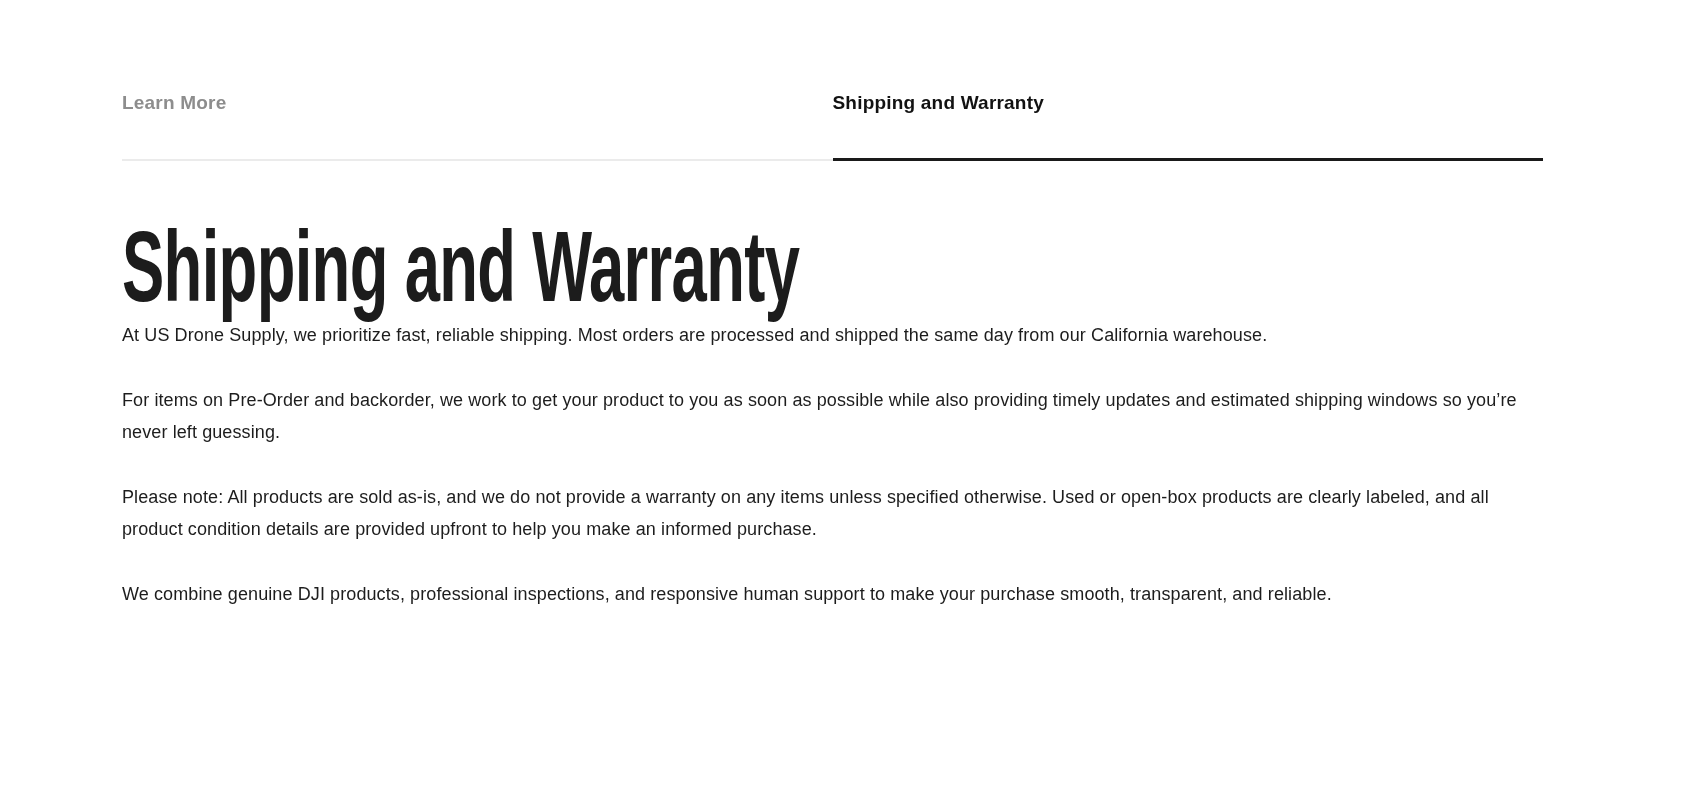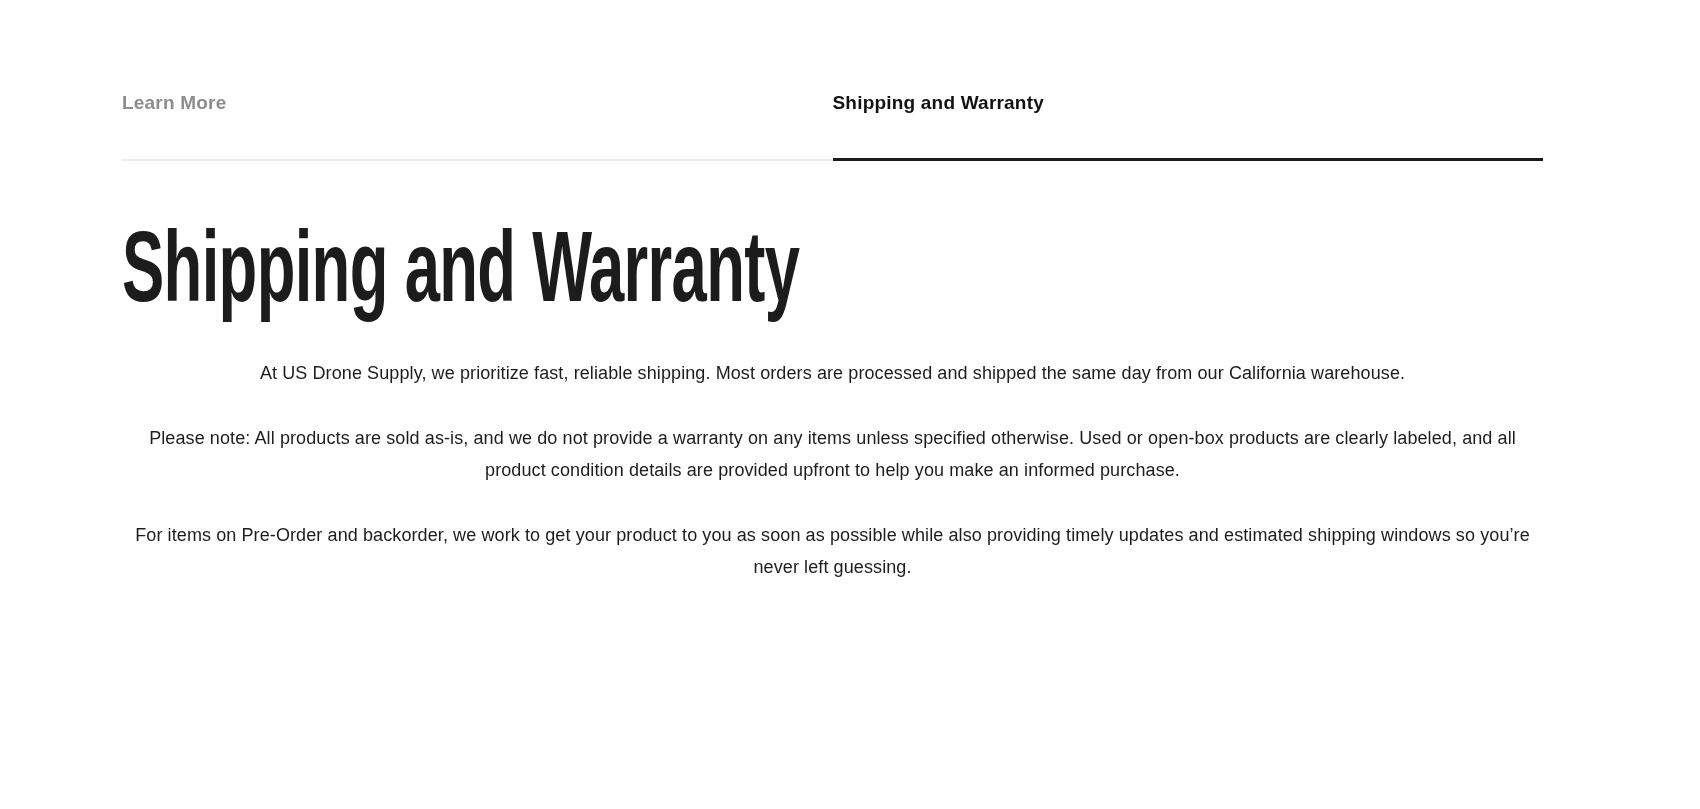--- a/index.html
+++ b/index.html
@@ -58,22 +58,20 @@
     line-height: 100px;
     font-weight: 800;
     color: #1c1c1c;
     letter-spacing: -1px;
     transform: scale(0.66, 1.04);
     transform-origin: left bottom;
     white-space: nowrap;
   }
   
   .body-copy {
-    margin-top: 38px;
-    text-align: center;
   }
   .body-copy p {
     font-size: 18px;
     line-height: 32px;
     letter-spacing: 0.1px;
     color: #1d1d1d;
     margin: 0 0 33px 0;
     max-width: 1421px;
   }
 </style>
@@ -91,18 +89,19 @@
         <span class="tab-label">Shipping and Warranty</span>
       </div>
     </div>
 
     <div class="heading-wrap">
       <h1 class="heading" style="margin:0;">Shipping and Warranty</h1>
     </div>
 
     <div class="body-copy">
       <p>At US Drone Supply, we prioritize fast, reliable shipping. Most orders are processed and shipped the same day from our California warehouse.</p>
+      <p>For items on Pre-Order and backorder, we work to get your product to you as soon as possible while also providing timely updates and estimated shipping windows so you’re never left guessing.</p>
       <p>Please note: All products are sold as-is, and we do not provide a warranty on any items unless specified otherwise. Used or open-box products are clearly labeled, and all product condition details are provided upfront to help you make an informed purchase.</p>
-      <p>For items on Pre-Order and backorder, we work to get your product to you as soon as possible while also providing timely updates and estimated shipping windows so you’re never left guessing.</p>
+      <p>We combine genuine DJI products, professional inspections, and responsive human support to make your purchase smooth, transparent, and reliable.</p>
     </div>
 
   </div>
 </div>
 
 </body></html>

